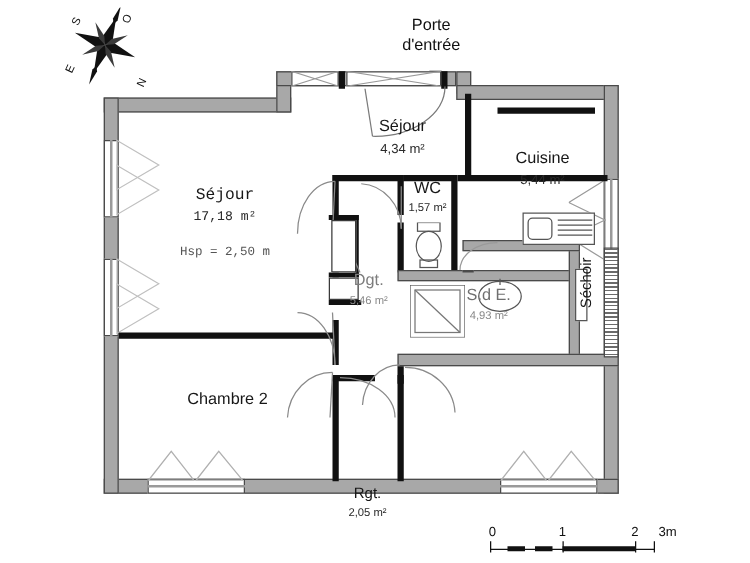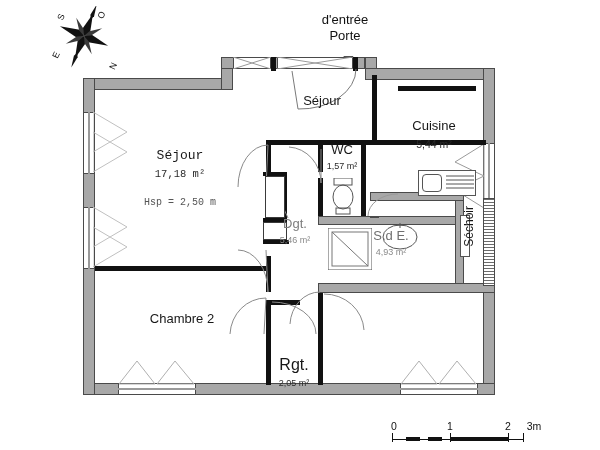--- a/index.html
+++ b/index.html
@@ -11,21 +11,21 @@
   .wall{position:absolute;background:#a8a8a8;border:1px solid #4a4a4a;box-sizing:border-box;}
   .iwall{position:absolute;background:#111;box-sizing:border-box;}
   .twall{position:absolute;background:#fff;border:1px solid #3a3a3a;box-sizing:border-box;}
   
   .winbox{position:absolute;background:#fff;border:1px solid #4a4a4a;box-sizing:border-box;}
   .winline{position:absolute;background:#9a9a9a;}
   
   .lbl{position:absolute;text-align:center;line-height:1.25;white-space:nowrap;}
   .rname{font-size:13px;color:#171717;}
   .rarea{font-size:10.5px;color:#2a2a2a;}
-  .rsmall{font-size:16px;color:#171717;}
+  .rsmall{font-size:12px;color:#171717;margin-top:32px;}
   .rsmallarea{font-size:9px;color:#2a2a2a;}
   .hsp{font-size:10px;color:#555;}
   .vert{writing-mode:vertical-rl;transform:rotate(180deg);font-size:12px;color:#171717;}
   
   .entrynote{position:absolute;text-align:center;font-size:13px;line-height:1.22;color:#111;}
   
   .fx{position:absolute;border:1px solid #555;box-sizing:border-box;background:#fff;}
   
   .hatch{position:absolute;background:repeating-linear-gradient(to bottom,#6b6b6b 0 1px,#ffffff 1px 3px);
          border:1px solid #4a4a4a;box-sizing:border-box;}
@@ -59,22 +59,22 @@
         <polygon points="0,34 2,22 0,18 -2,22" fill="#111"></polygon>
       </g>
     </svg>
     <span class="cdir" style="left:20px;top:6px;transform:rotate(-65deg);">S</span>
     <span class="cdir" style="left:60px;top:4px;transform:rotate(-65deg);">O</span>
     <span class="cdir" style="left:15px;top:44px;transform:rotate(-65deg);">E</span>
     <span class="cdir" style="left:72px;top:55px;transform:rotate(-65deg);">N</span>
   </div>
 
   <div class="entrynote" style="left:290px;top:12px;width:110px;">
+    <div>Porte</div>
     <div>d'entrée</div>
-    <div>Porte</div>
   </div>
   <div class="abs" style="left:340px;top:52px;font-size:17px;line-height:1;color:#111;">▼</div>
 
   <div class="wall" style="left:83px;top:78px;width:150px;height:12px;"></div>
 
   <div class="wall" style="left:221px;top:57px;width:12px;height:33px;"></div>
 
   <div class="wall" style="left:221px;top:57px;width:144px;height:12px;"></div>
 
   <div class="wall" style="left:365px;top:57px;width:12px;height:18px;"></div>
@@ -232,20 +232,21 @@
   <div class="fx" style="left:460px;top:215px;width:10px;height:42px;"></div>
 
   <div class="lbl" style="left:120px;top:148px;width:120px;font-family:Liberation Mono, monospace;">
     <div class="rname">Séjour</div>
     <div class="rarea" style="margin-top:4px;">17,18 m²</div>
     <div class="hsp" style="margin-top:16px;">Hsp = 2,50 m</div>
   </div>
 
   <div class="lbl" style="left:272px;top:93px;width:100px;">
     <div class="rname">Séjour</div>
+    <div class="rarea" style="margin-top:4px;">4,34 m²</div>
   </div>
 
   <div class="lbl" style="left:384px;top:118px;width:100px;">
     <div class="rname">Cuisine</div>
     <div class="rarea" style="margin-top:4px;">5,44 m²</div>
   </div>
 
   <div class="lbl" style="left:314px;top:142px;width:56px;">
     <div class="rname">WC</div>
     <div class="rsmallarea" style="margin-top:3px;">1,57 m²</div>

